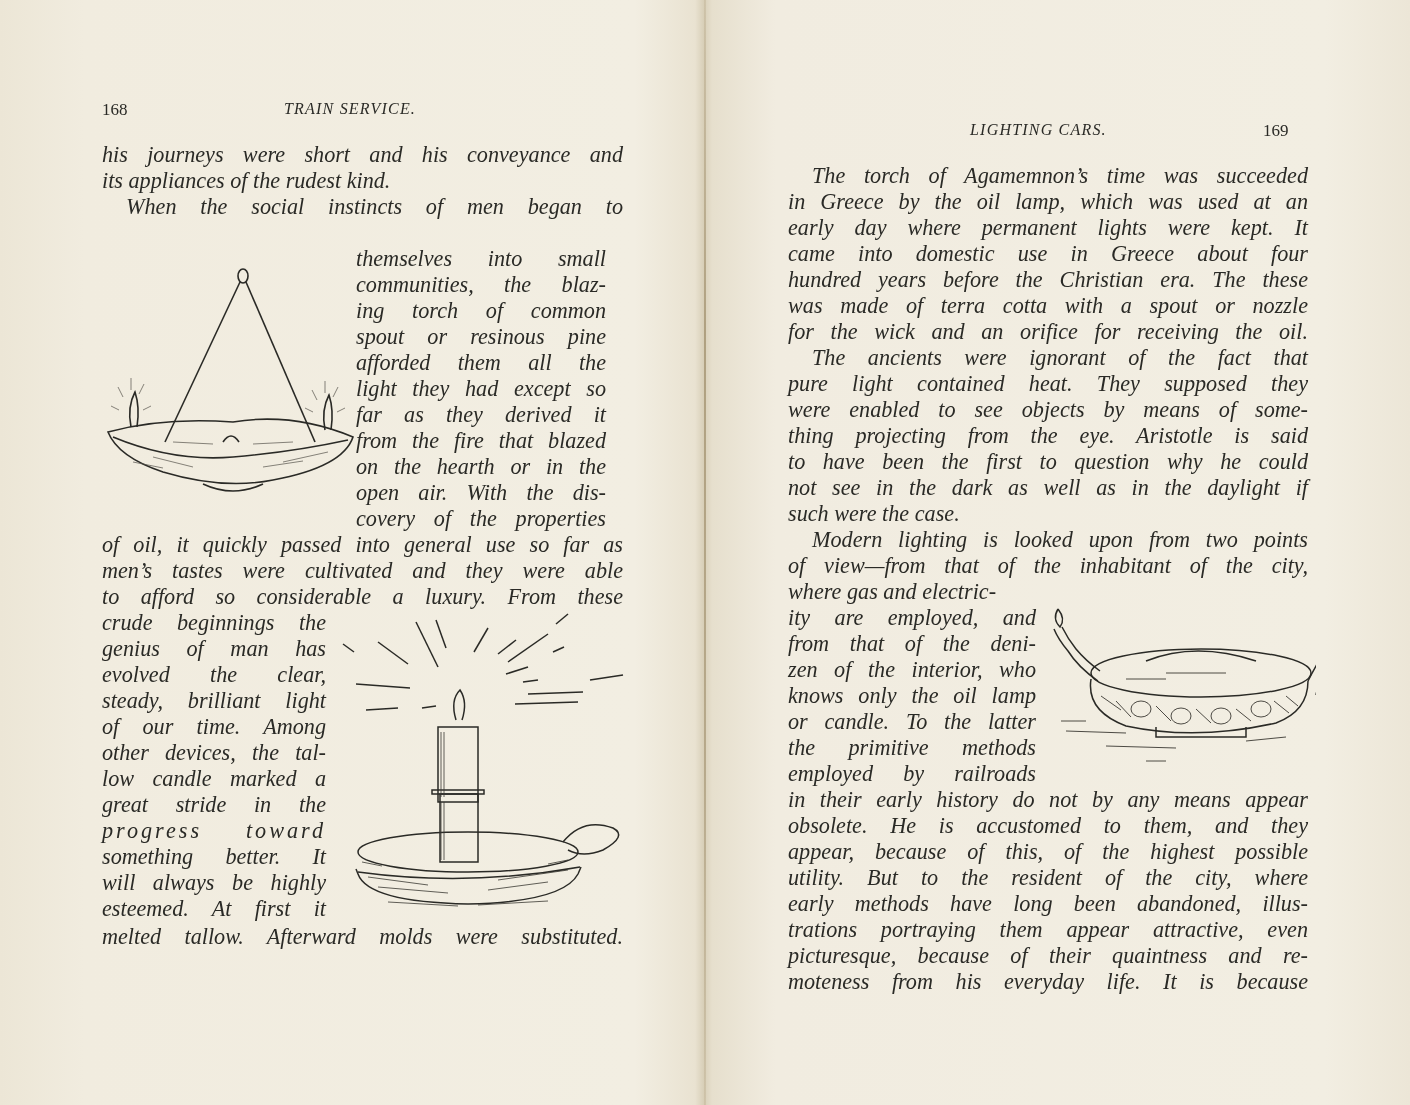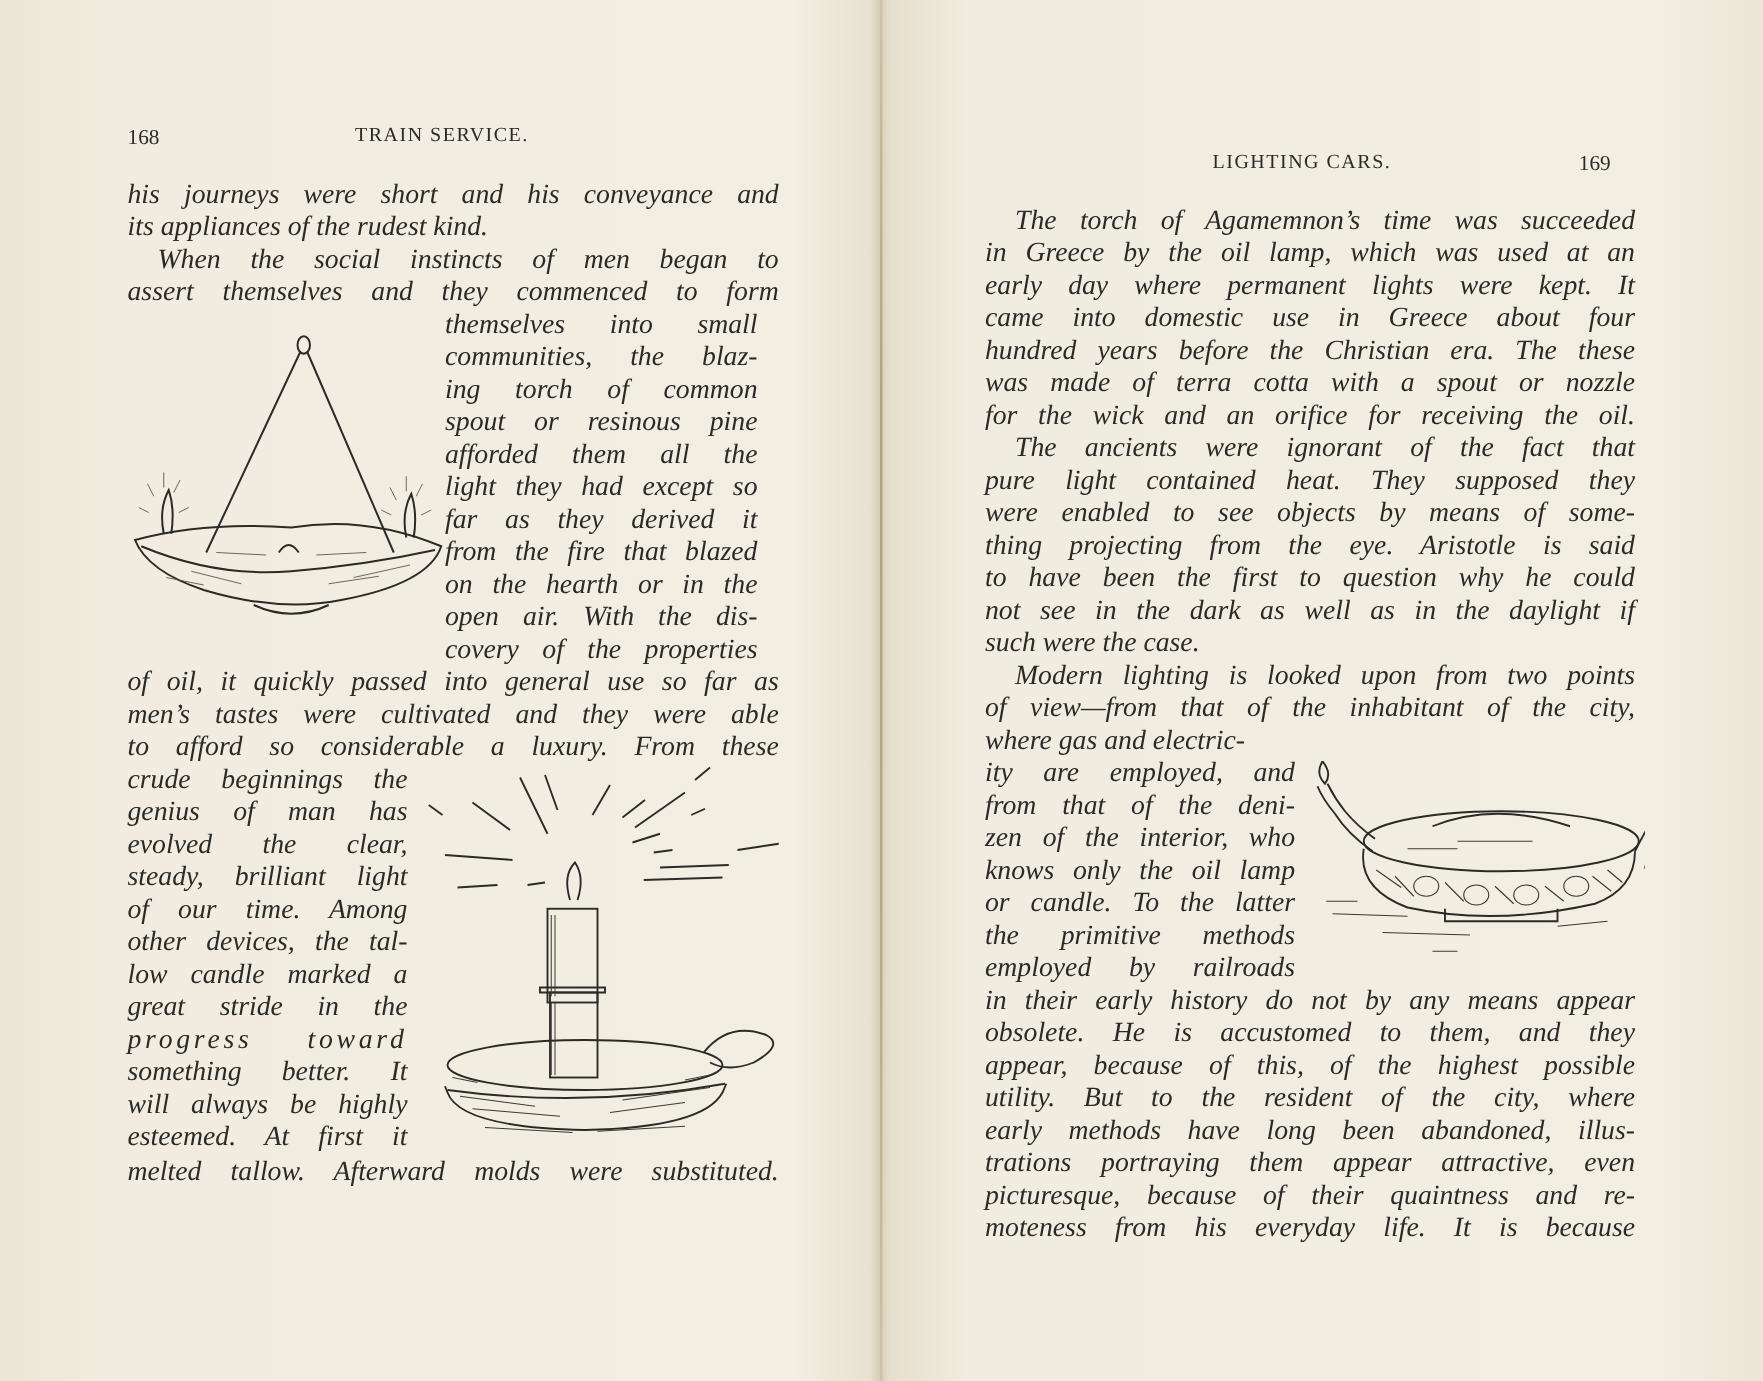--- a/index.html
+++ b/index.html
@@ -9,21 +9,21 @@
     font-family: "Liberation Serif", "DejaVu Serif", serif;
     color: #2a2a26;
   }
   .spread { position: relative; width: 1410px; height: 1105px; background: linear-gradient(90deg, #ece6d6 0%, #f1ecdf 6%, #f2eee2 45%, #e9e2d1 49.3%, #d8cfb8 49.9%, #e6dfcd 50.5%, #f1ece0 55%, #f2eee2 94%, #ece6d7 100%); }
   .gutter { position: absolute; left: 704px; top: 0; width: 2px; height: 1105px; background: linear-gradient(180deg, rgba(160,140,100,0.2), rgba(140,120,80,0.55) 30%, rgba(140,120,80,0.45) 70%, rgba(160,140,100,0.2)); }
   .page { position: absolute; top: 0; height: 1105px; }
   .page.left { left: 0; width: 704px; }
   .page.right { left: 706px; width: 704px; margin-top: 21px; }
   .running-head { position: absolute; top: 100px; font-size: 16px; letter-spacing: 0.5px; }
   .folio { position: absolute; top: 100px; font-size: 17px; }
-  .rh-title { letter-spacing: 1.2px; }
+  .rh-title { font-style: italic; letter-spacing: 1.2px; }
   .text { position: absolute; font-size: 22.2px; line-height: 26px; text-align: justify; font-style: italic; }
   .line { display: block; height: 26px; white-space: nowrap; text-align: justify; text-align-last: justify; }
   .line.last { text-align-last: left; }
   .indent { padding-left: 24px; }
   .ill { position: absolute; }
   svg { display: block; }
 </style>
 </head>
 <body>
 
@@ -31,21 +31,20 @@
   <div class="gutter"></div>
 
   <div class="page left">
     <div class="folio" style="left:102px;">168</div>
     <div class="running-head rh-title" style="left:284px;">TRAIN SERVICE.</div>
 
     <div class="text" style="left:102px; top:142px; width:521px;">
       <span class="line">his journeys were short and his conveyance and</span>
       <span class="line last">its appliances of the rudest kind.</span>
       <span class="line indent">When the social instincts of men began to</span>
-      <span class="line">assert themselves and they commenced to form</span>
     </div>
 
     <div class="text" style="left:356px; top:246px; width:250px;">
       <span class="line">themselves into small</span>
       <span class="line">communities, the blaz-</span>
       <span class="line">ing torch of common</span>
       <span class="line">spout or resinous pine</span>
       <span class="line">afforded them all the</span>
       <span class="line">light they had except so</span>
       <span class="line">far as they derived it</span>

